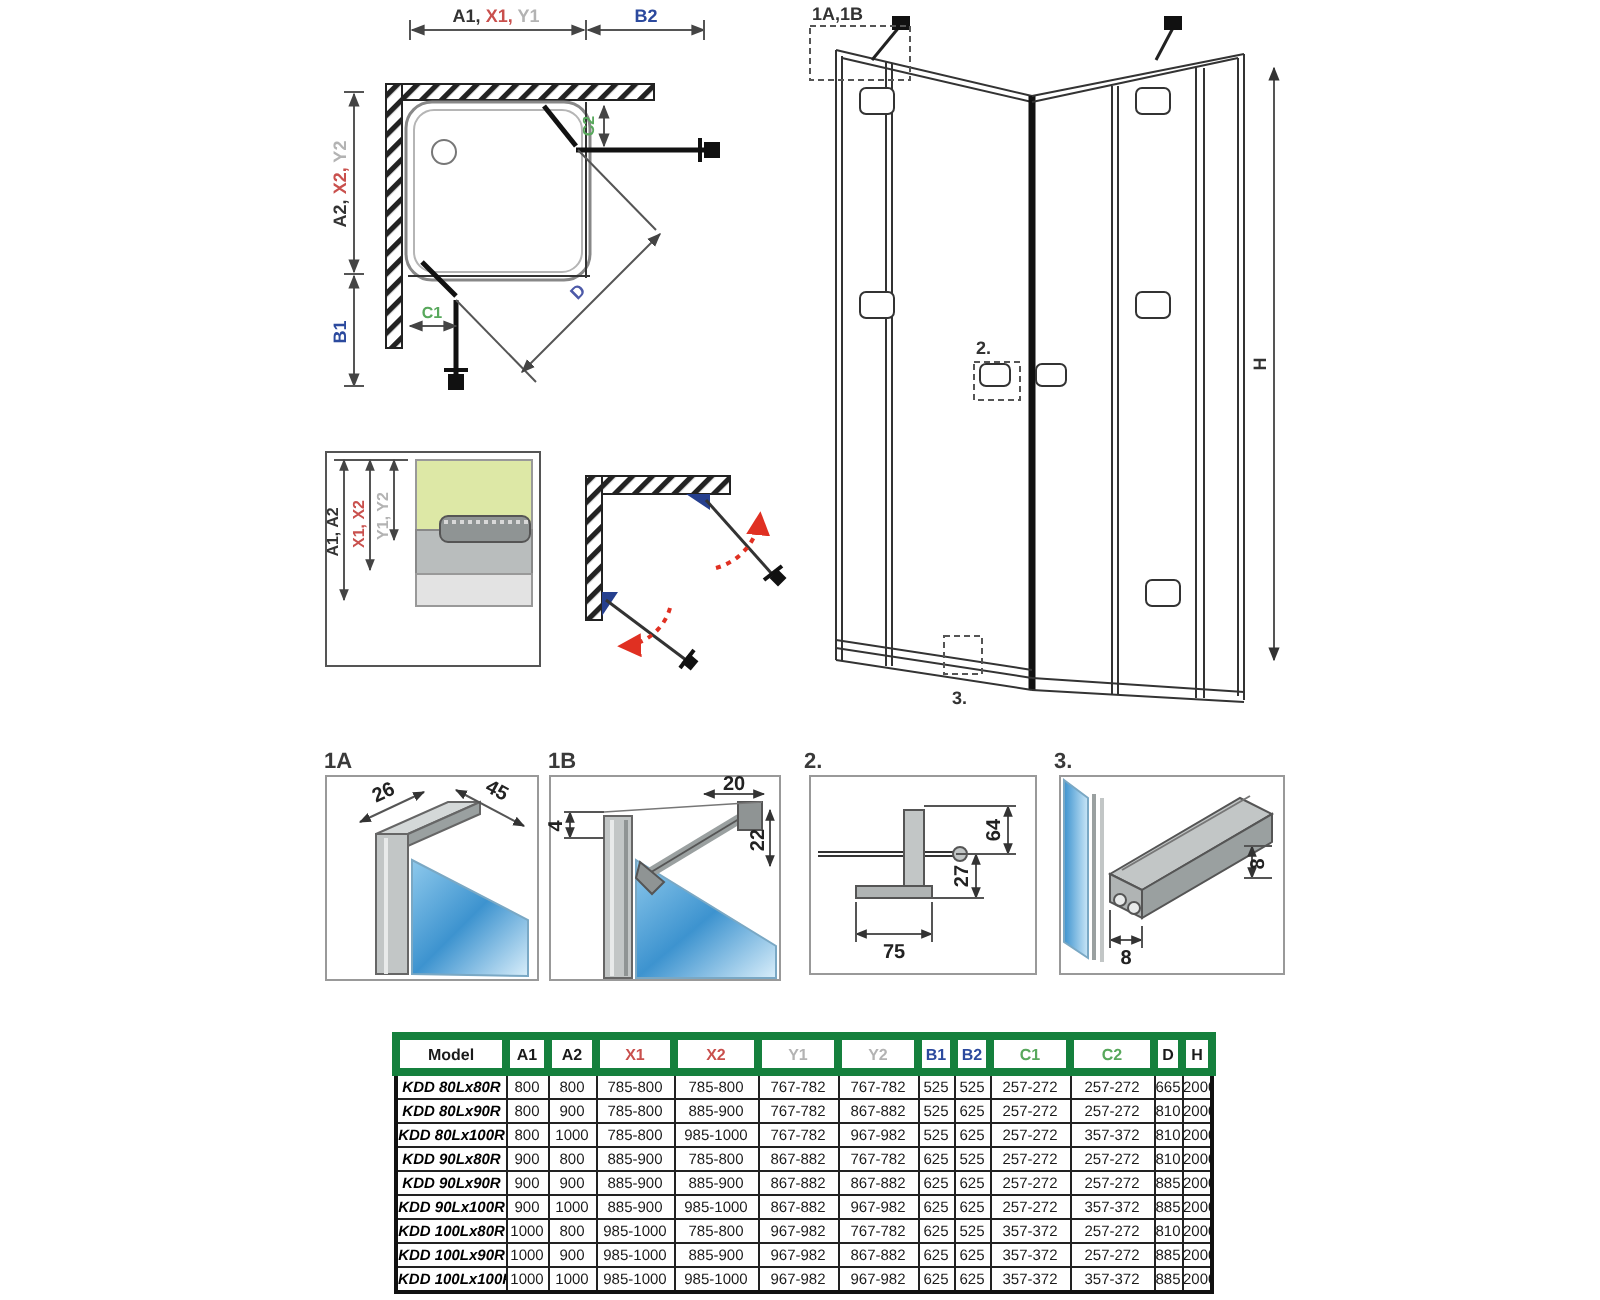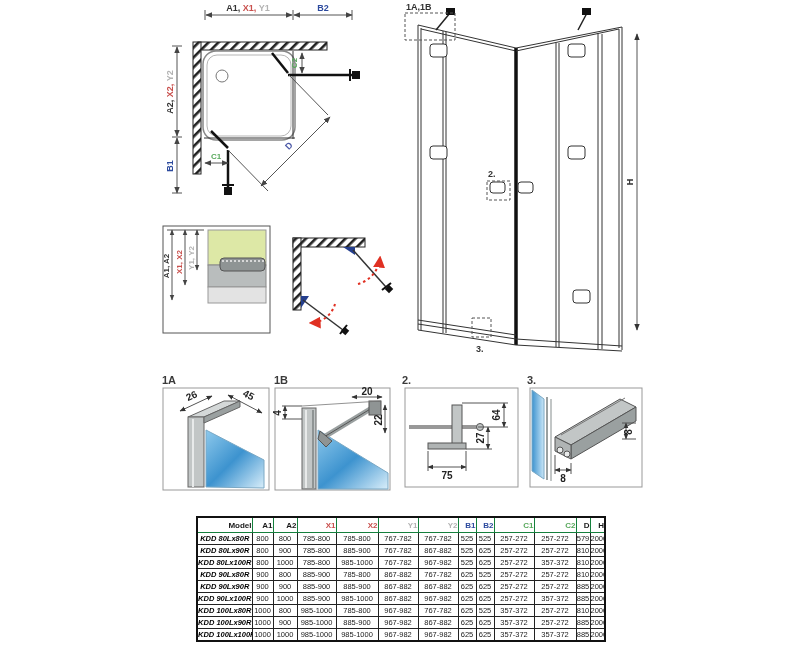--- a/index.html
+++ b/index.html
@@ -8,22 +8,22 @@
   .panel{position:absolute}
   .dimtxt{font:600 9px "Liberation Sans",sans-serif}
   .dimtxt-s{font:600 8px "Liberation Sans",sans-serif}
   .dlabel{font:700 11px "Liberation Sans",sans-serif;fill:#3a3a3a}
   .ddim{font:600 10px "Liberation Sans",sans-serif;fill:#222}
   .thin{stroke:#555;stroke-width:1;fill:none}
   .edge{stroke:#333;stroke-width:1;fill:none}
   .thick{stroke:#111;stroke-width:2.5;fill:none}
   .spec-table{position:absolute;left:196px;top:516px;width:408px;border-collapse:collapse;
       table-layout:fixed;border:2px solid #111;background:#fff}
-  .spec-table th{border:1px solid #15803d;font:700 8px "Liberation Sans",sans-serif;
-      height:14px;text-align:right;padding:0;white-space:nowrap;overflow:hidden}
+  .spec-table th{border:4px solid #15803d;font:700 8px "Liberation Sans",sans-serif;
+      height:14px;text-align:center;padding:0;white-space:nowrap;overflow:hidden}
   .spec-table td{border:1px solid #222;font:400 7.5px "Liberation Sans",sans-serif;
       color:#1a1a1a;height:11px;text-align:center;padding:0;white-space:nowrap;overflow:hidden}
   .spec-table td.model{font:italic 700 7.5px "Liberation Sans",sans-serif;color:#000}
   .hc-black{color:#1a1a1a}.hc-red{color:#c9504d}.hc-gray{color:#b3b3b3}
   .hc-blue{color:#2c4a9e}.hc-green{color:#58a85c}
 </style>
 </head>
 <body>
 
 <div class="page">
@@ -398,21 +398,21 @@
           <td>800</td>
           <td>800</td>
           <td>785-800</td>
           <td>785-800</td>
           <td>767-782</td>
           <td>767-782</td>
           <td>525</td>
           <td>525</td>
           <td>257-272</td>
           <td>257-272</td>
-          <td>579</td>
+          <td>665</td>
           <td>2000</td>
         </tr>
         <tr>
           <td class="model">KDD 80Lx90R</td>
           <td>800</td>
           <td>900</td>
           <td>785-800</td>
           <td>885-900</td>
           <td>767-782</td>
           <td>867-882</td>

